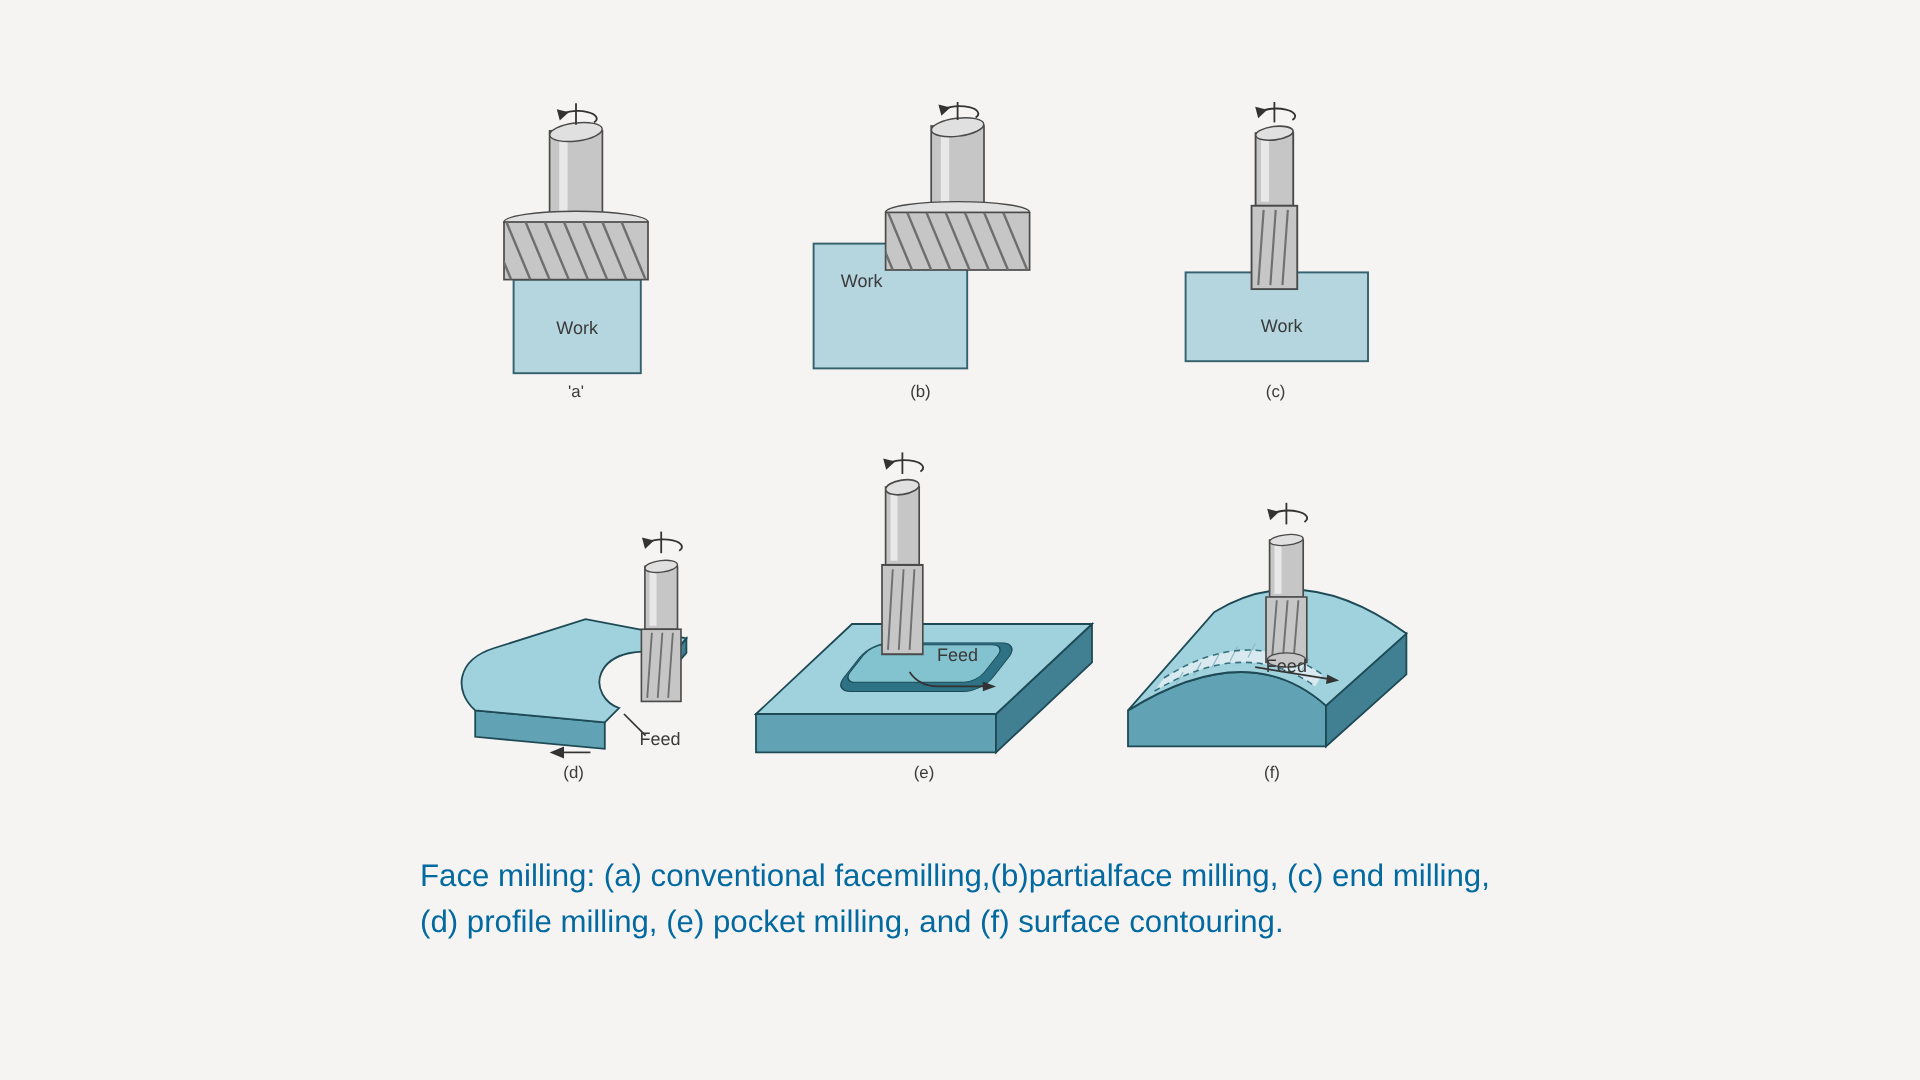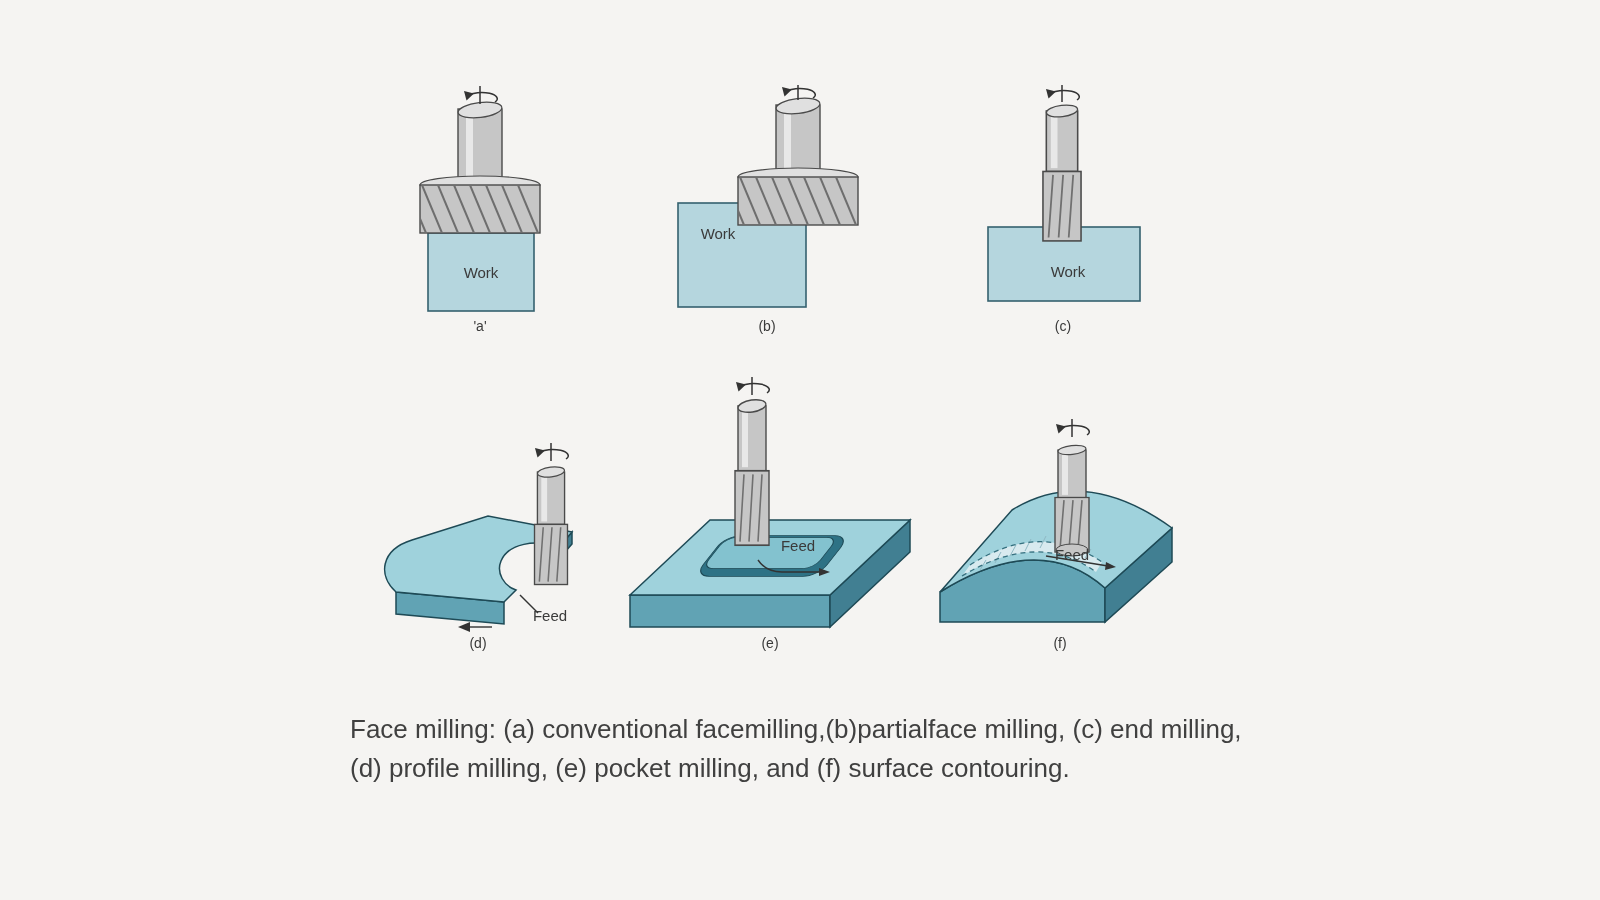--- a/index.html
+++ b/index.html
@@ -21,21 +21,21 @@
   .ftop{fill:var(--slab-top,#9fd2dc);stroke:#1e4a56;stroke-width:1.5;}
   .ffront{fill:var(--slab-front,#61a3b4);stroke:#1e4a56;stroke-width:1.5;}
   .fside{fill:var(--slab-side,#417f92);stroke:#1e4a56;stroke-width:1.5;}
   .pwall{fill:var(--pocket-wall,#2e7285);stroke:#1e4a56;stroke-width:1;}
   .pfloor{fill:var(--pocket-floor,#83c2cf);stroke:#1e4a56;stroke-width:1;}
   .ann{stroke:#333;stroke-width:1.4;fill:none;}
   .dash{stroke:#35707f;stroke-width:1.3;fill:none;stroke-dasharray:5 4;}
   .tick{stroke:#8fb9c4;stroke-width:1;}
   .caption{
     position:absolute;left:350px;top:710px;width:900px;
-    font-size:26px;line-height:1.5;color:#404040;
+    font-size:26px;line-height:1.5;color:#0369a1;
   }
 </style>
 </head>
 <body>
 
 <svg width="0" height="0" style="position:absolute" aria-hidden="true">
   <defs>
     <g id="rot-arrow">
       <line x1="0" y1="-13" x2="0" y2="5" stroke="#333" stroke-width="1.5"></line>
       <path d="M 15 3 A 15 6 0 1 0 -12 -3.5" fill="none" stroke="#333" stroke-width="1.5"></path>

